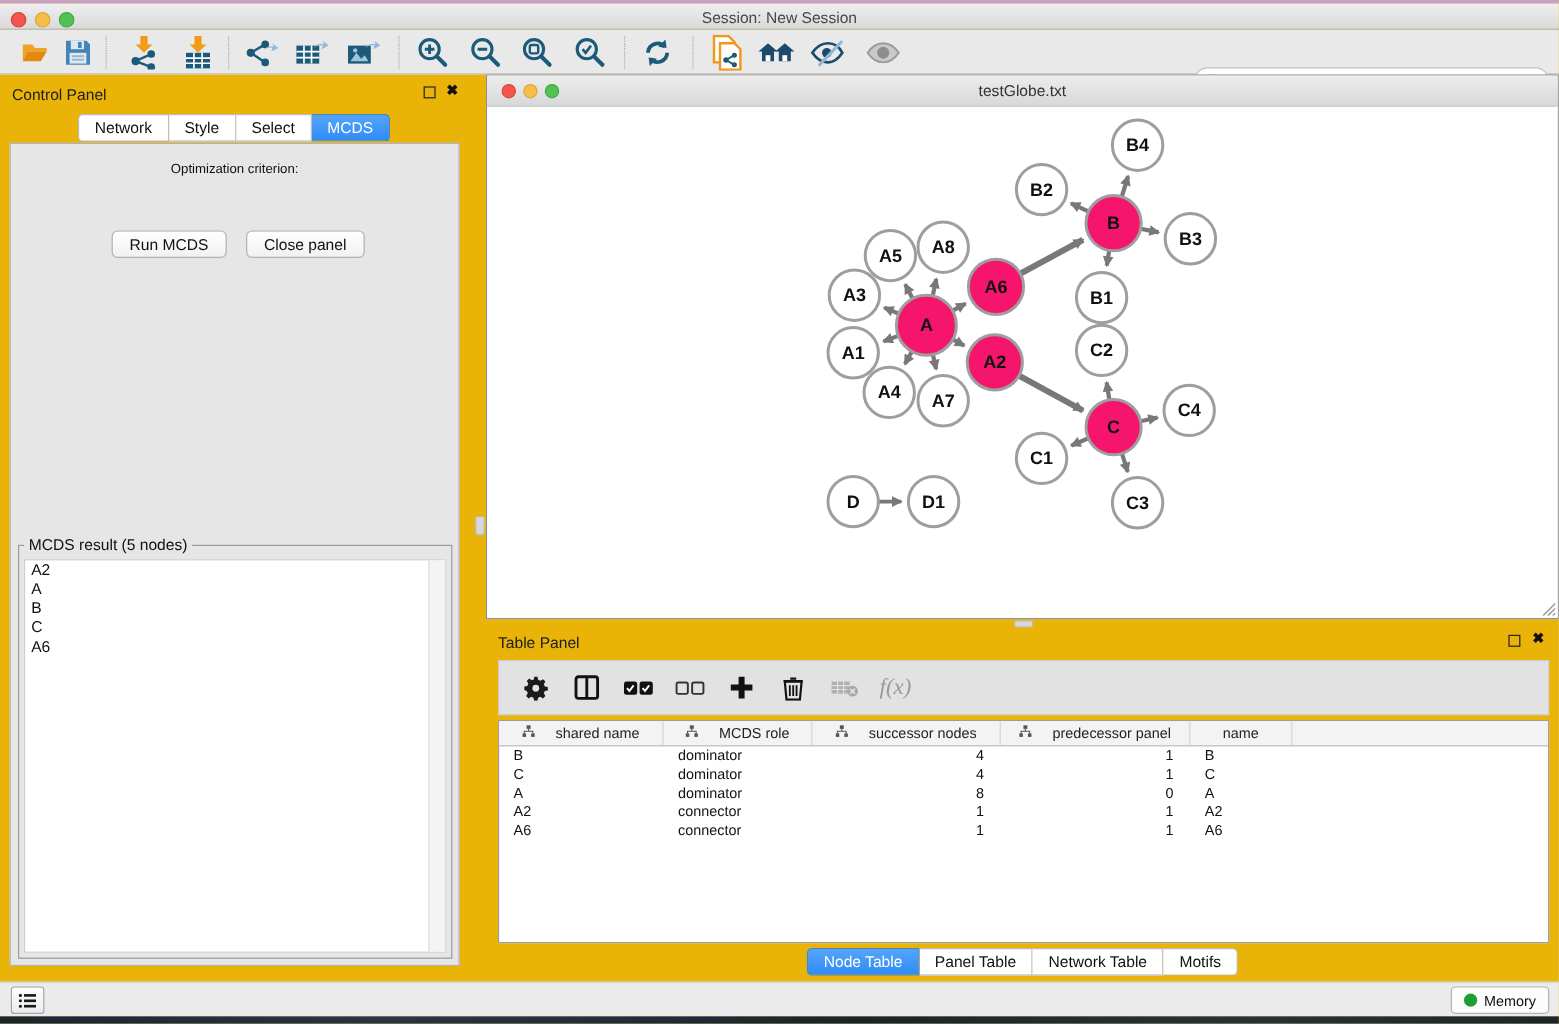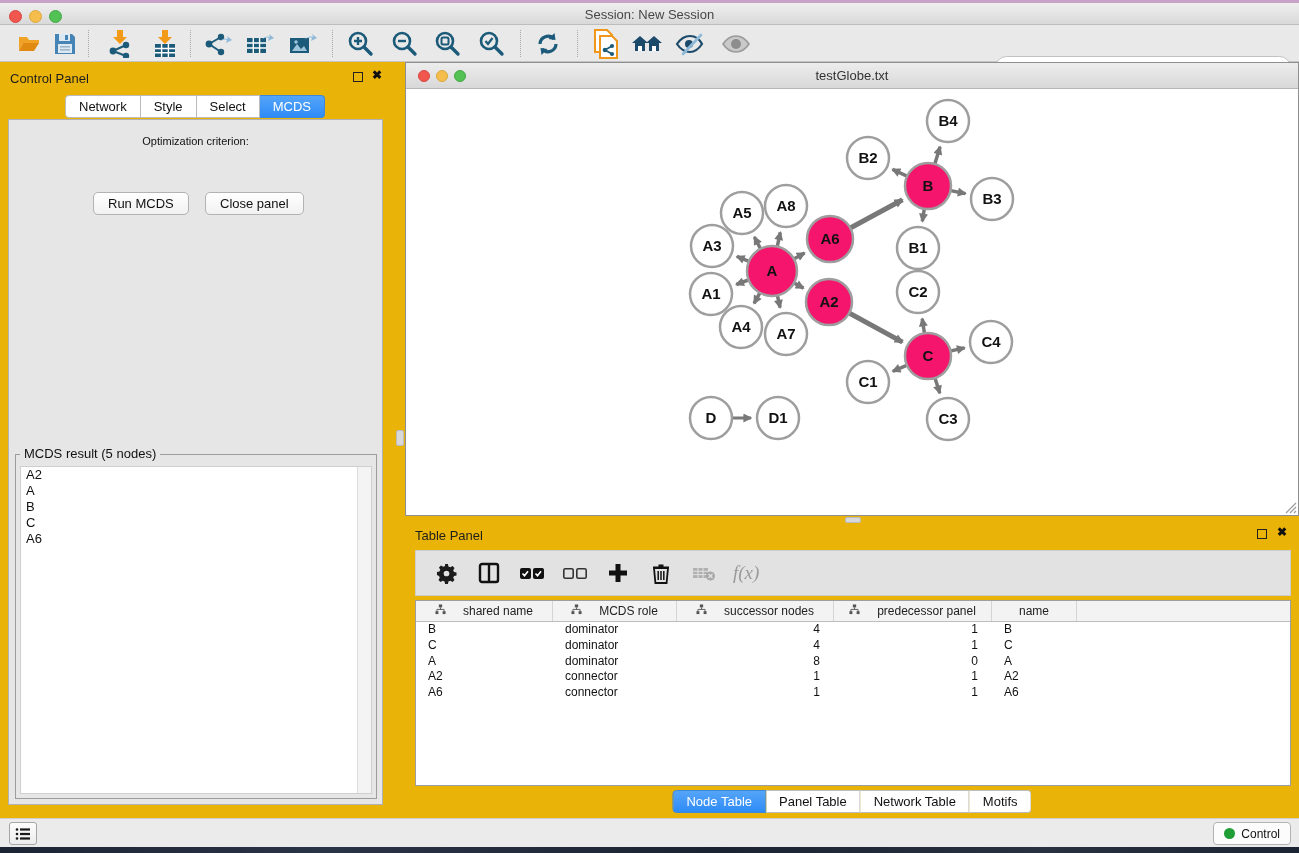--- a/index.html
+++ b/index.html
@@ -542,17 +542,17 @@
             <circle cx="2" cy="7" r="1.3"></circle>
             <circle cx="2" cy="11.5" r="1.3"></circle>
             <rect x="5" y="1.4" width="10" height="2.2"></rect>
             <rect x="5" y="5.9" width="10" height="2.2"></rect>
             <rect x="5" y="10.4" width="10" height="2.2"></rect>
           </g>
         </svg>
     </span>
     <span class="memory-btn">
       <span class="mem-dot"></span>
-      <span>Control</span>
+      <span>Memory</span>
     </span>
   </div>
   <div class="bottom-strip"></div>
 </div>
 
 </body></html>

